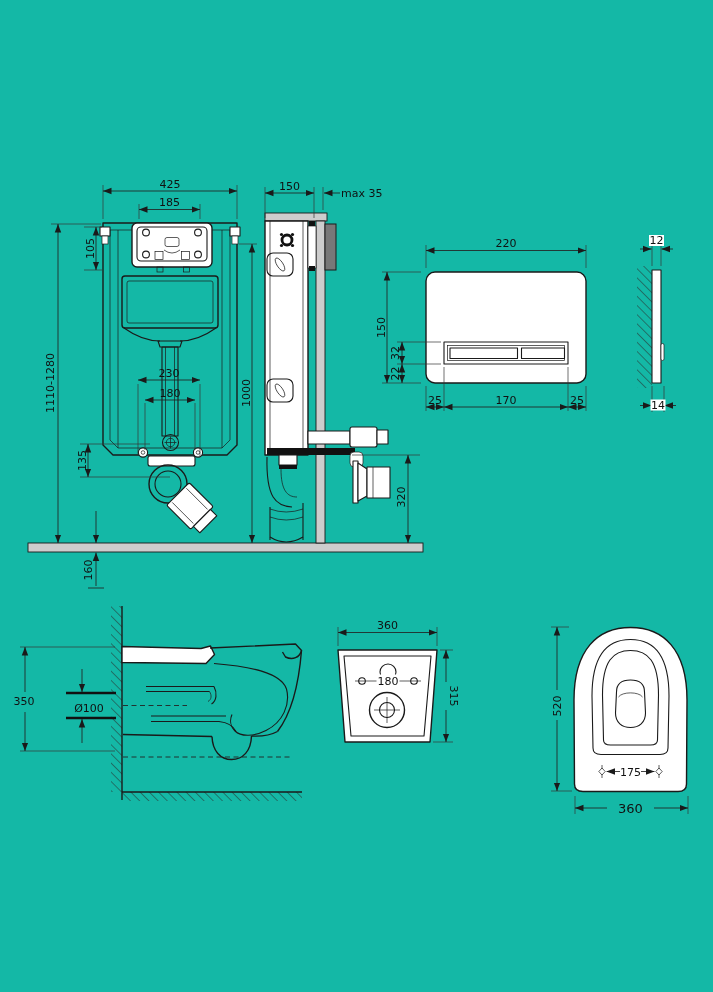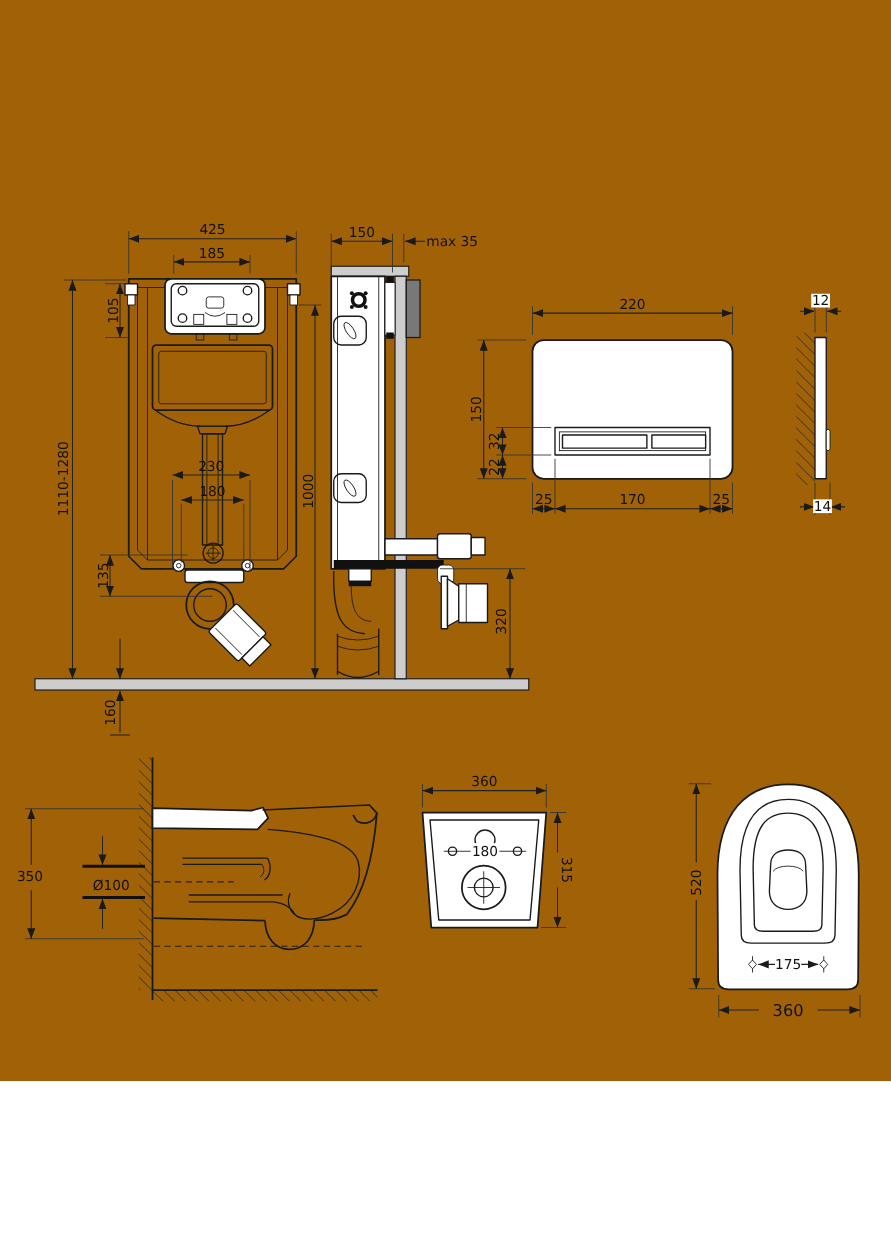--- a/index.html
+++ b/index.html
@@ -1,16 +1,16 @@
 <!DOCTYPE html>
 <html><head>
 <meta charset="utf-8">
 <style>
   html,body{margin:0;padding:0;background:#fff}
-  .canvas{position:relative;width:713px;height:865px;background:#a16207;overflow:hidden}
+  .canvas{position:relative;width:713px;height:992px;background:#14b8a6;overflow:hidden}
   svg{position:absolute;left:0;top:0}
   svg text{font-family:"DejaVu Sans","Liberation Sans",sans-serif;font-size:11px;fill:#111}
   svg text.big{font-size:13px}
   .ol{stroke:#1a1a1a;fill:none;stroke-width:1.4;stroke-linejoin:round}
   .ol2{stroke:#1a1a1a;fill:none;stroke-width:1.1;stroke-linejoin:round}
   .thin{stroke:#1a1a1a;fill:none;stroke-width:0.7}
   .dim{stroke:#222;fill:none;stroke-width:0.85}
   .ext{stroke:#333;fill:none;stroke-width:0.7}
   .dash{stroke:#222;fill:none;stroke-width:0.9;stroke-dasharray:5 3.5}
   .grayf{fill:#cdcdcd;stroke:#1a1a1a;stroke-width:0.9}

